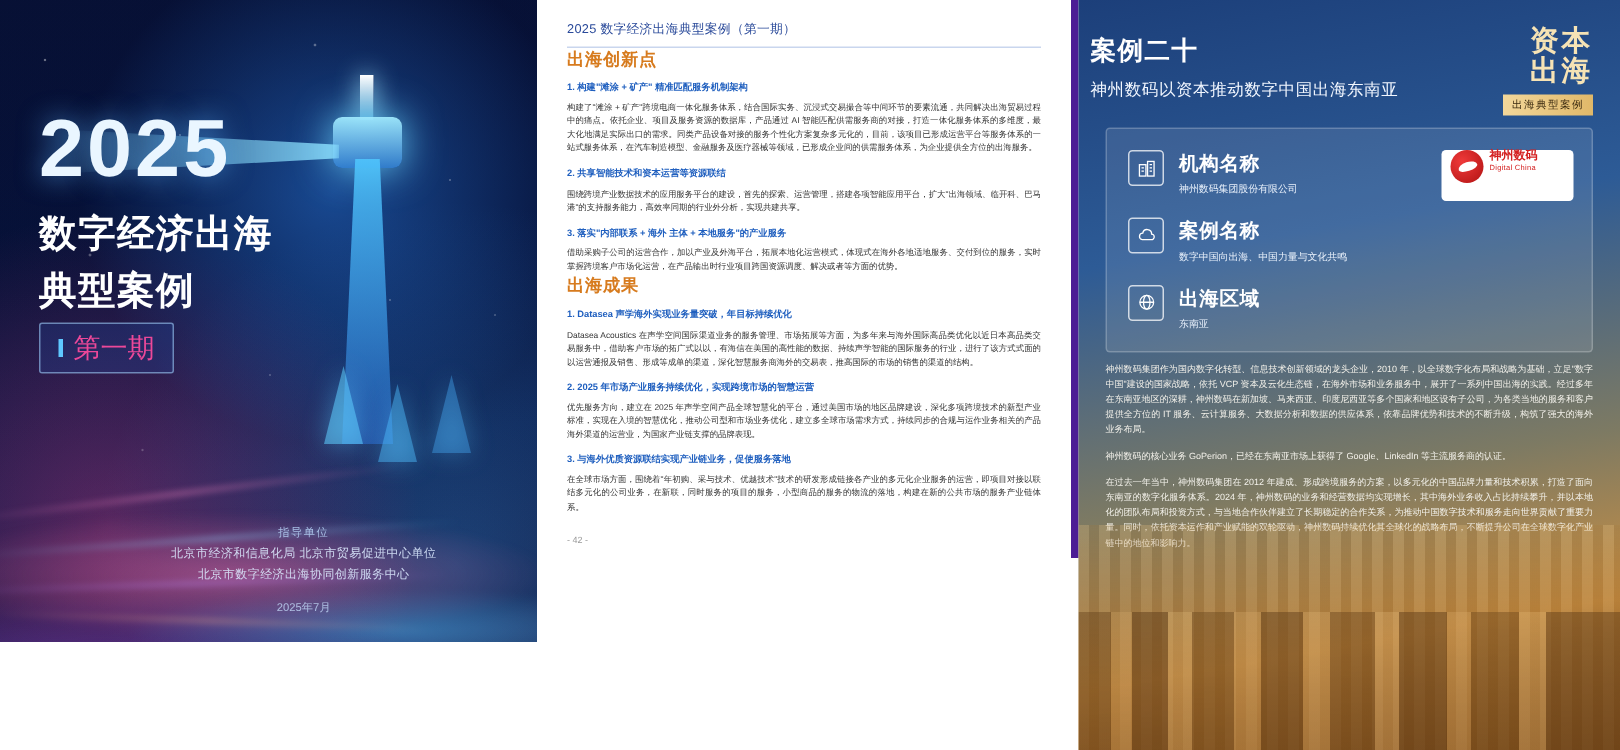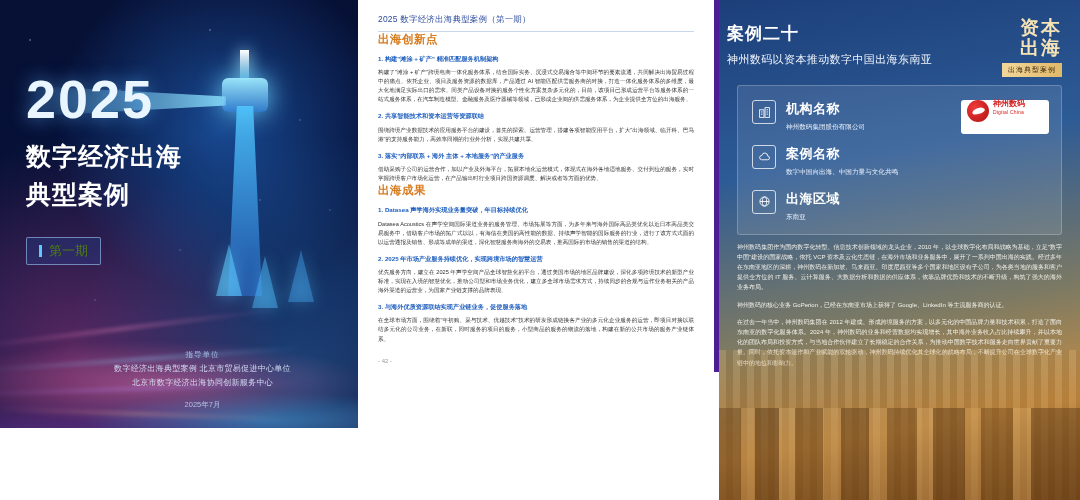--- a/index.html
+++ b/index.html
@@ -143,26 +143,26 @@
   }
   .cover-main {
     margin-top: 12px;
     font-size: 25px;
     font-weight: 700;
     line-height: 1.45;
     letter-spacing: 1px;
     color: #ffffff;
   }
   .cover-issue {
-    margin-top: 24px;
+    margin-top: 2px;
     display: inline-flex;
     align-items: center;
     gap: 7px;
-    font-size: 13px;
-    color: #4d7c0f;
+    font-size: 18px;
+    color: #ec4899;
     border: 1px solid rgba(170,215,255,.55);
     padding: 4px 12px;
     border-radius: 2px;
     background: rgba(30,80,170,.25);
   }
   .cover-issue:before {
     content: "";
     display: block;
     width: 3px;
     height: 12px;
@@ -412,21 +412,21 @@
 
     <div class="cover-title">
       <div class="cover-year">2025</div>
       <div class="cover-main">数字经济出海</div>
       <div class="cover-main" style="margin-top:2px;">典型案例</div>
       <div class="cover-issue">第一期</div>
     </div>
 
     <div class="cover-footer">
       <div class="cf-label">指导单位</div>
-      <div class="cf-orgs">数字经济出海典型案例    北京市贸易促进中心单位</div>
+      <div class="cf-orgs">北京市经济和信息化局    北京市贸易促进中心单位</div>
       <div class="cf-orgs">北京市数字经济出海协同创新服务中心</div>
       <div class="cf-date">2025年7月</div>
     </div>
   </section>
 
   <section class="mid">
     <div class="mid-header">2025 数字经济出海典型案例（第一期）</div>
 
     <div class="sec-title">出海创新点</div>
 

